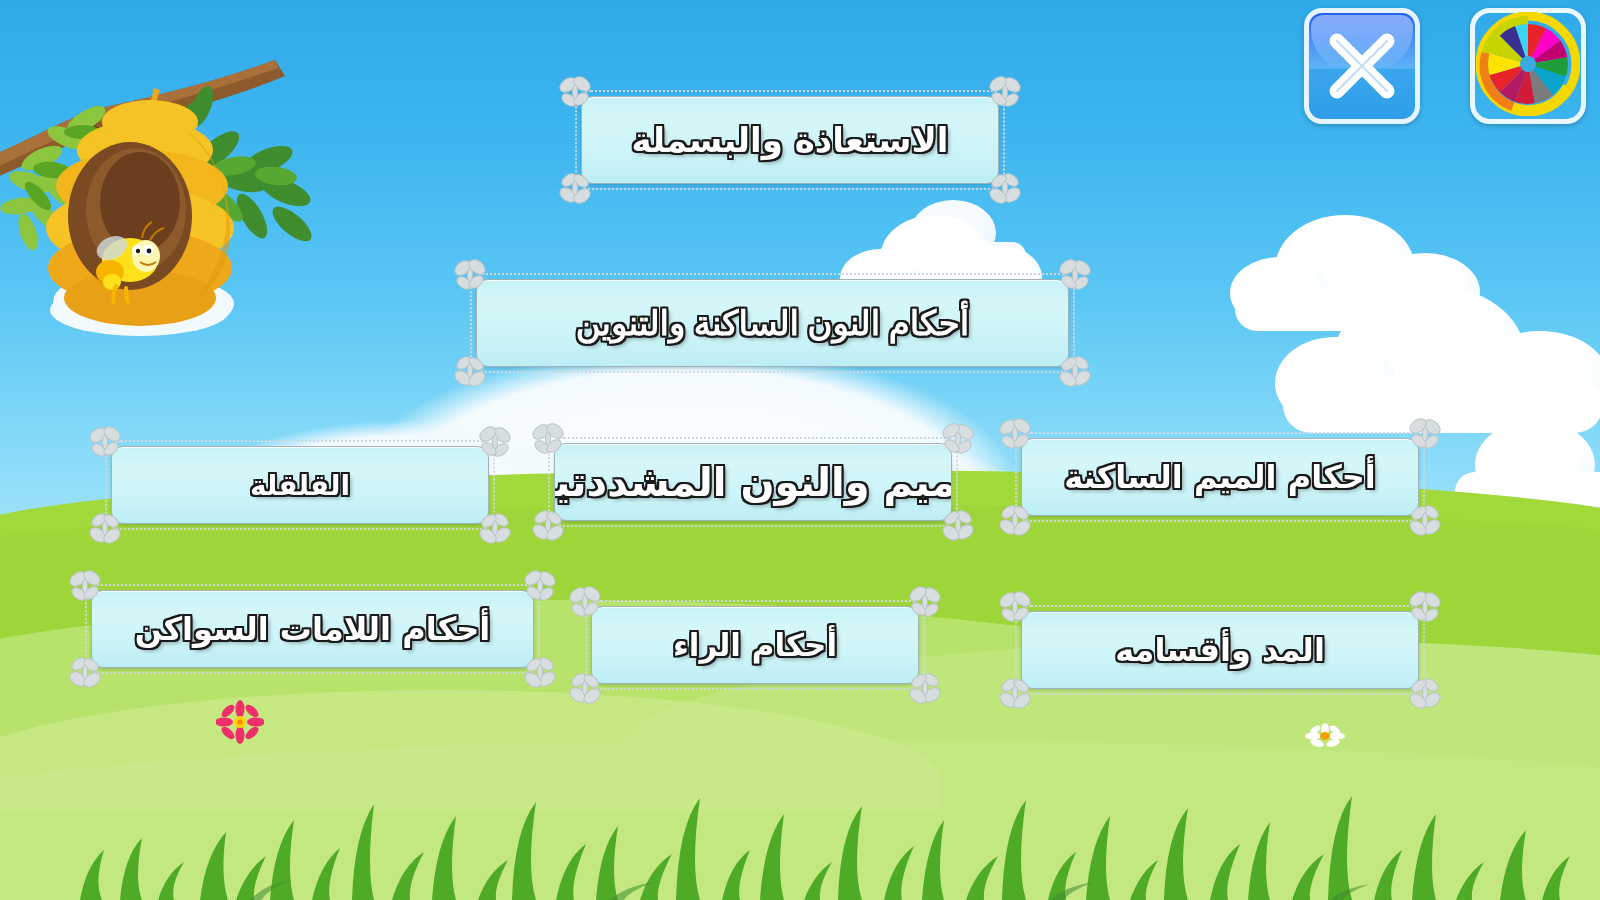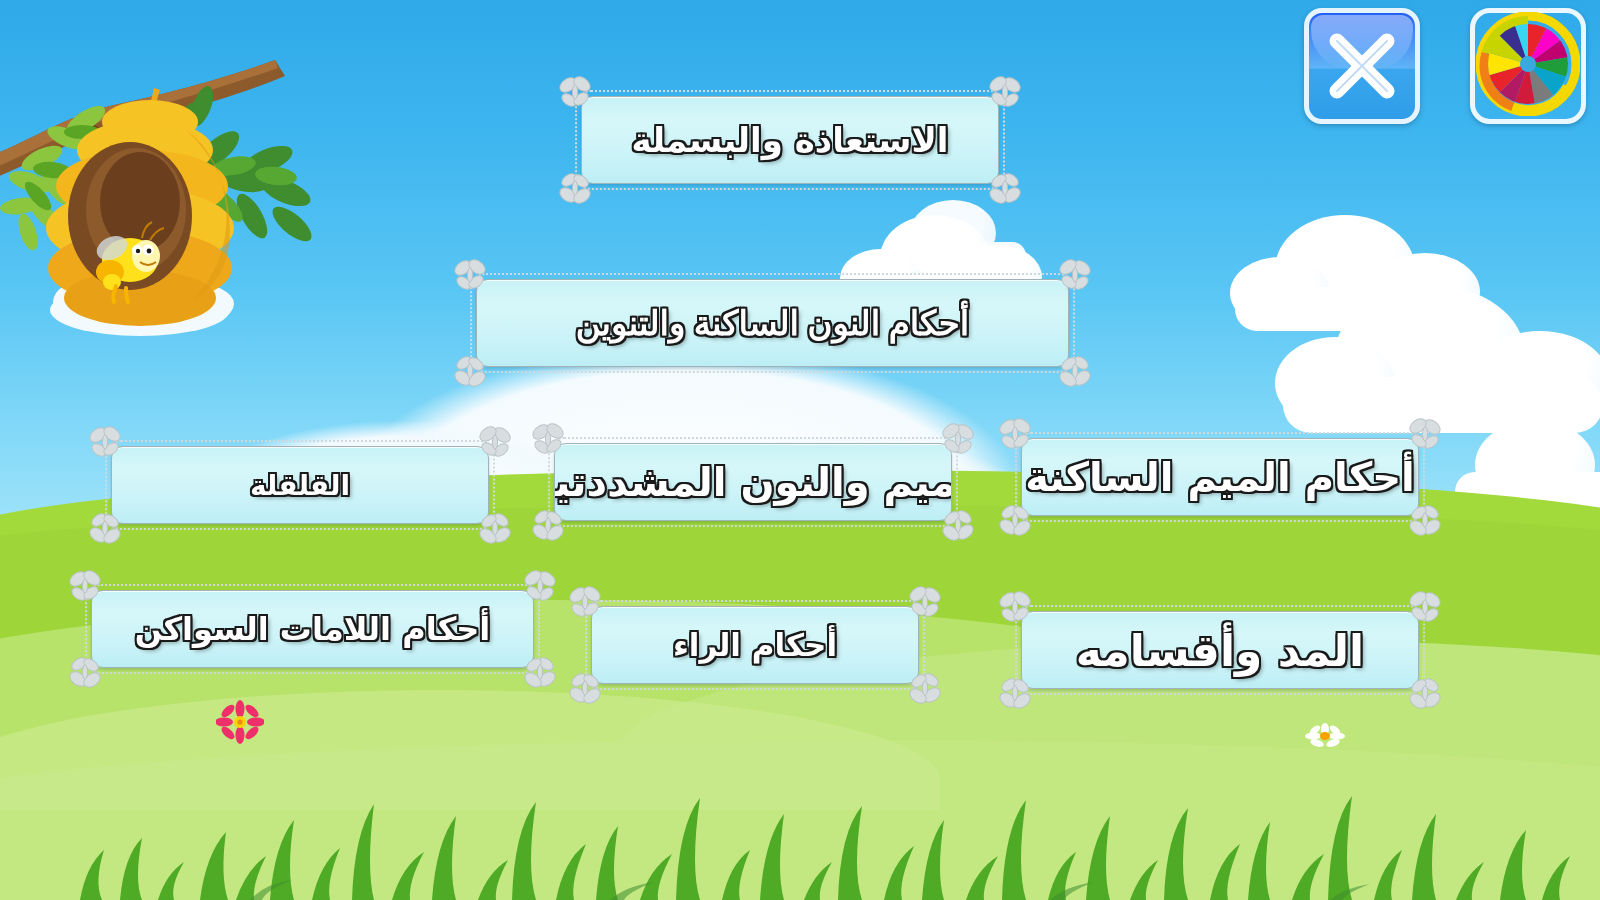--- a/index.html
+++ b/index.html
@@ -169,30 +169,30 @@
   #btn-noon           { left:470px;  top:273px; width:605px; height:100px;font-family:Liberation Serif, serif; }
   #btn-noon .label    { font-size:34px; }
 
   #btn-qalqalah       { left:105px;  top:440px; width:390px; height:90px; }
   #btn-qalqalah .label{ font-size:28px; }
 
   #btn-meem-noon      { left:548px;  top:437px; width:410px; height:90px; }
   #btn-meem-noon .label{ font-size:40px; }
 
   #btn-meem-sakinah   { left:1015px; top:432px; width:410px; height:90px; }
-  #btn-meem-sakinah .label{ font-size:40px; }
+  #btn-meem-sakinah .label{ font-size:32px; }
 
   #btn-lamat          { left:85px;   top:584px; width:455px; height:90px; }
   #btn-lamat .label   { font-size:32px; }
 
   #btn-raa            { left:585px;  top:600px; width:340px; height:90px; }
   #btn-raa .label     { font-size:31px; }
 
   #btn-madd           { left:1015px; top:605px; width:410px; height:90px; }
-  #btn-madd .label    { font-size:44px; }
+  #btn-madd .label    { font-size:32px; }
 </style>
 </head>
 <body>
 
 <div id="stage">
 
   <div class="sky"></div>
 
   <div class="cloud" style="left:1230px;top:215px;width:250px;height:110px;">
     <div class="puff" style="left:45px;top:0;width:140px;height:108px;"></div>

